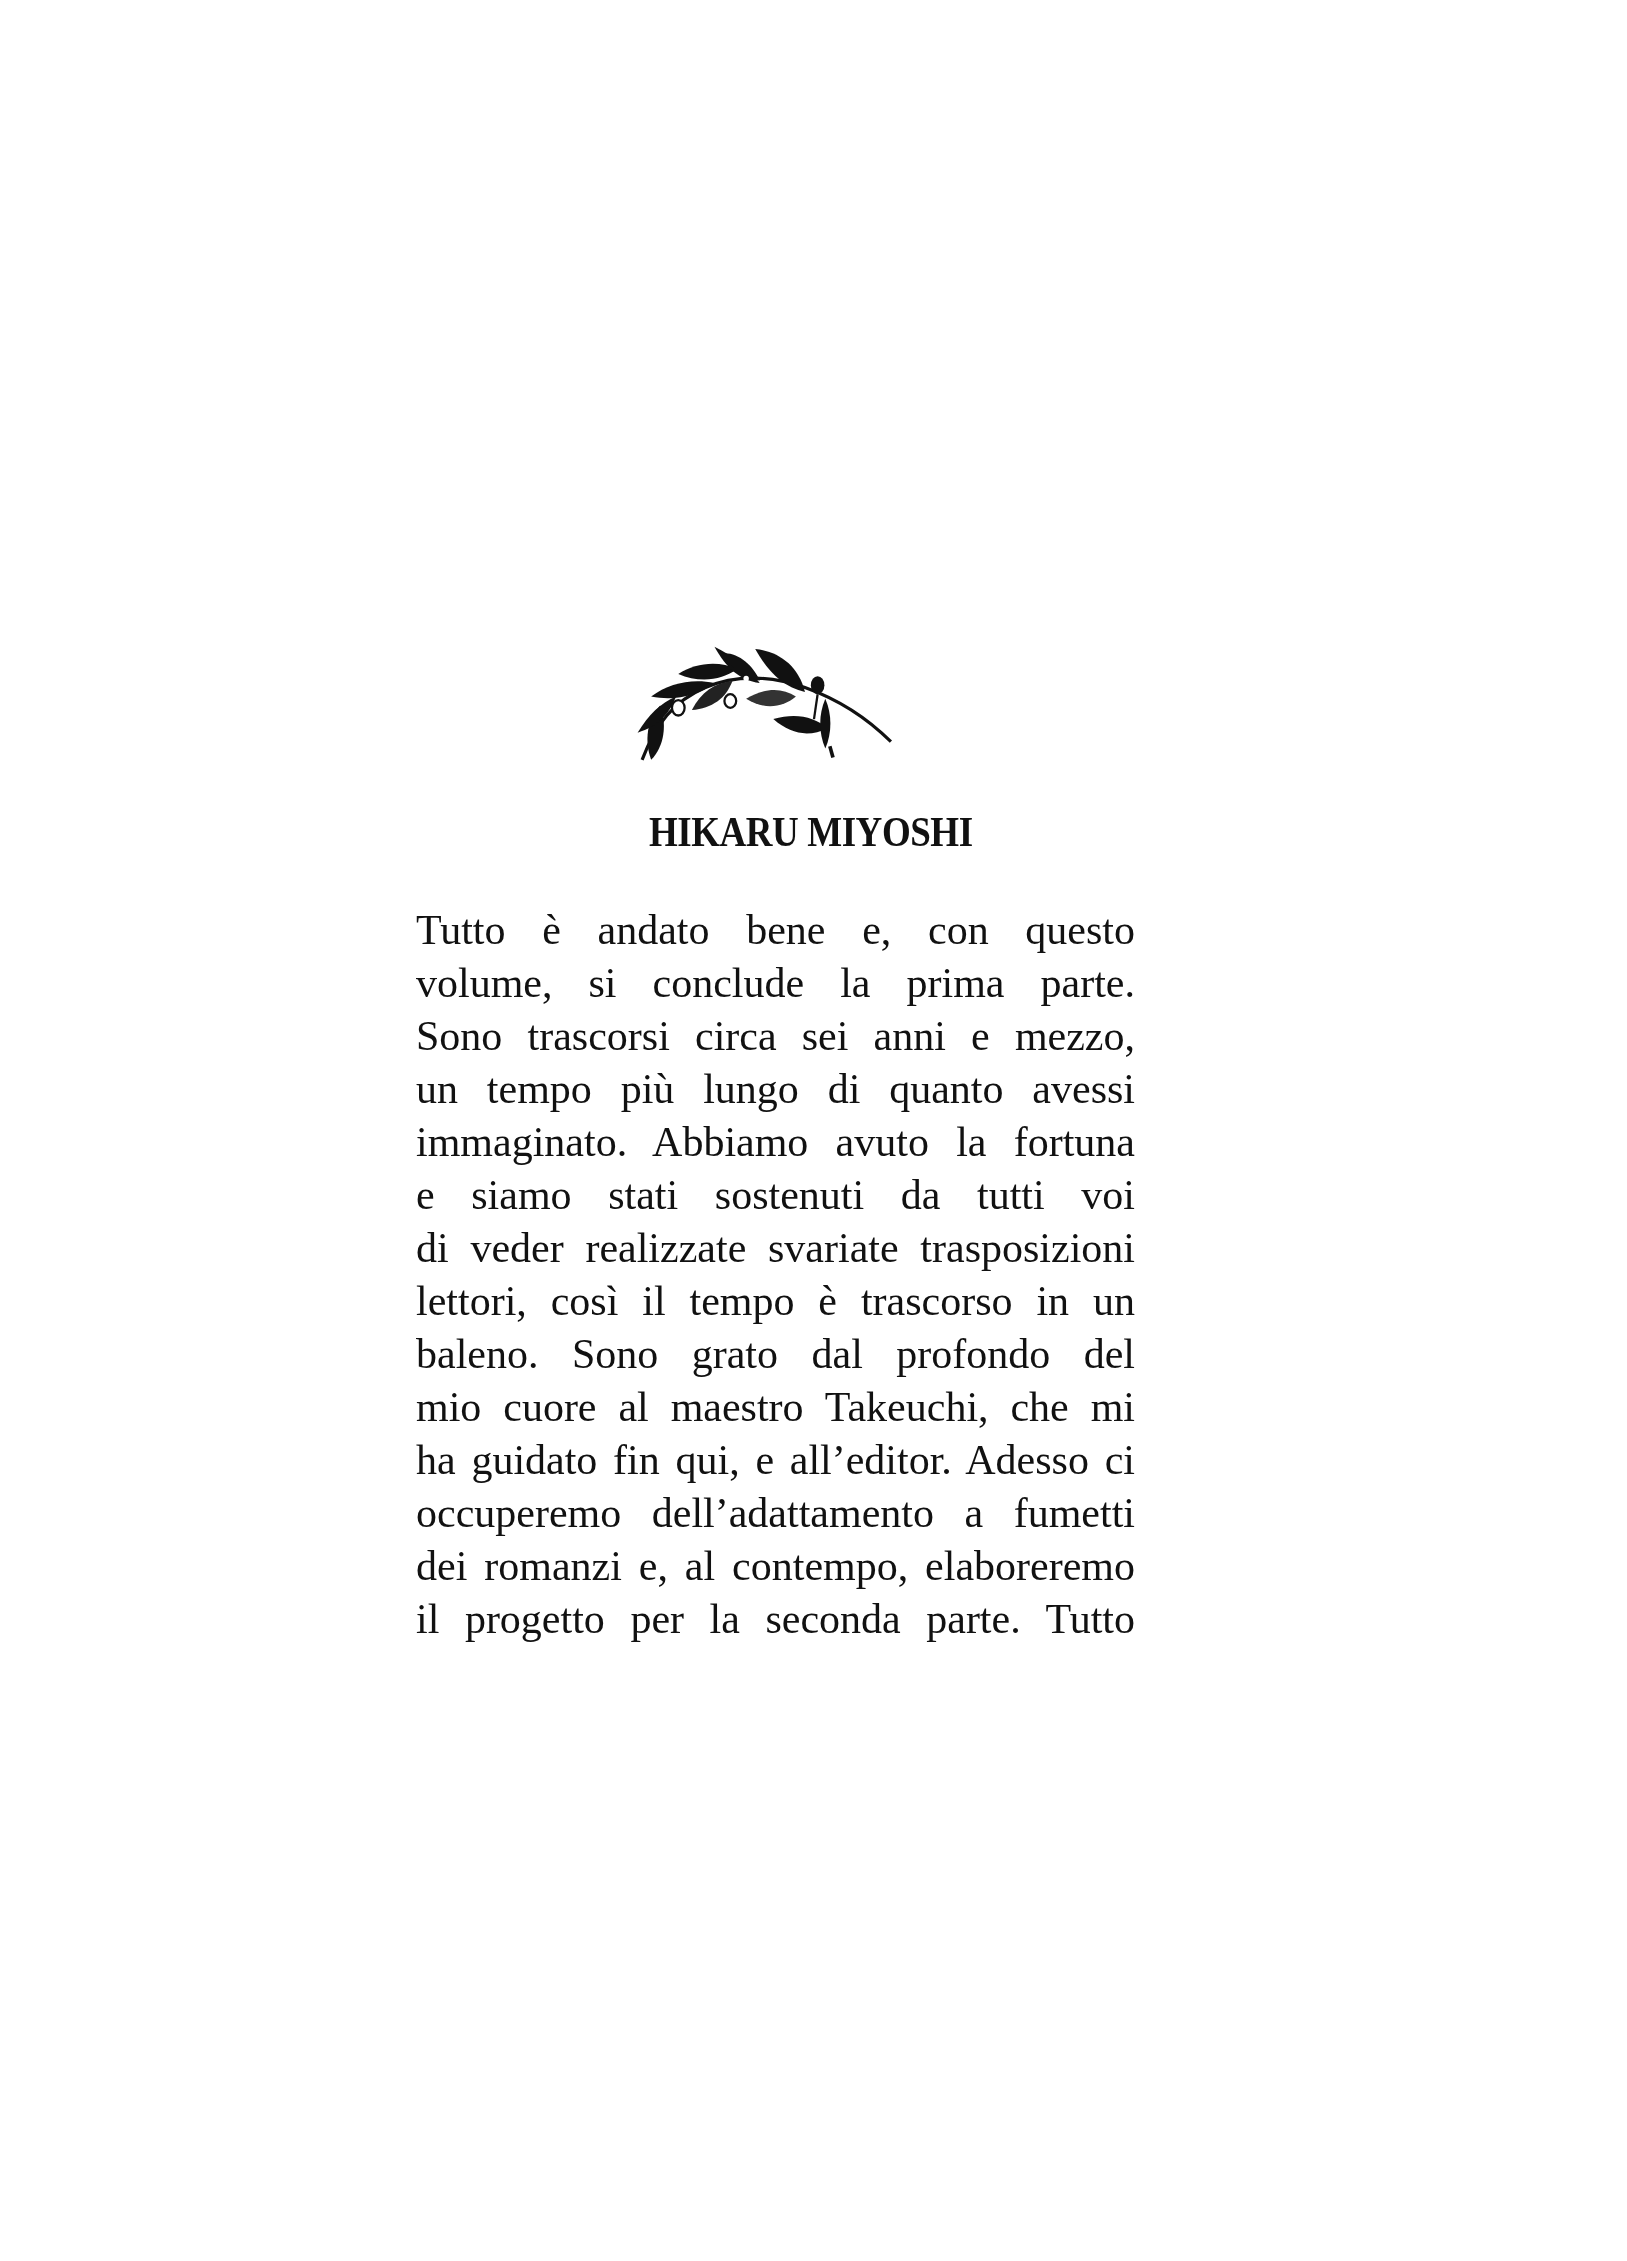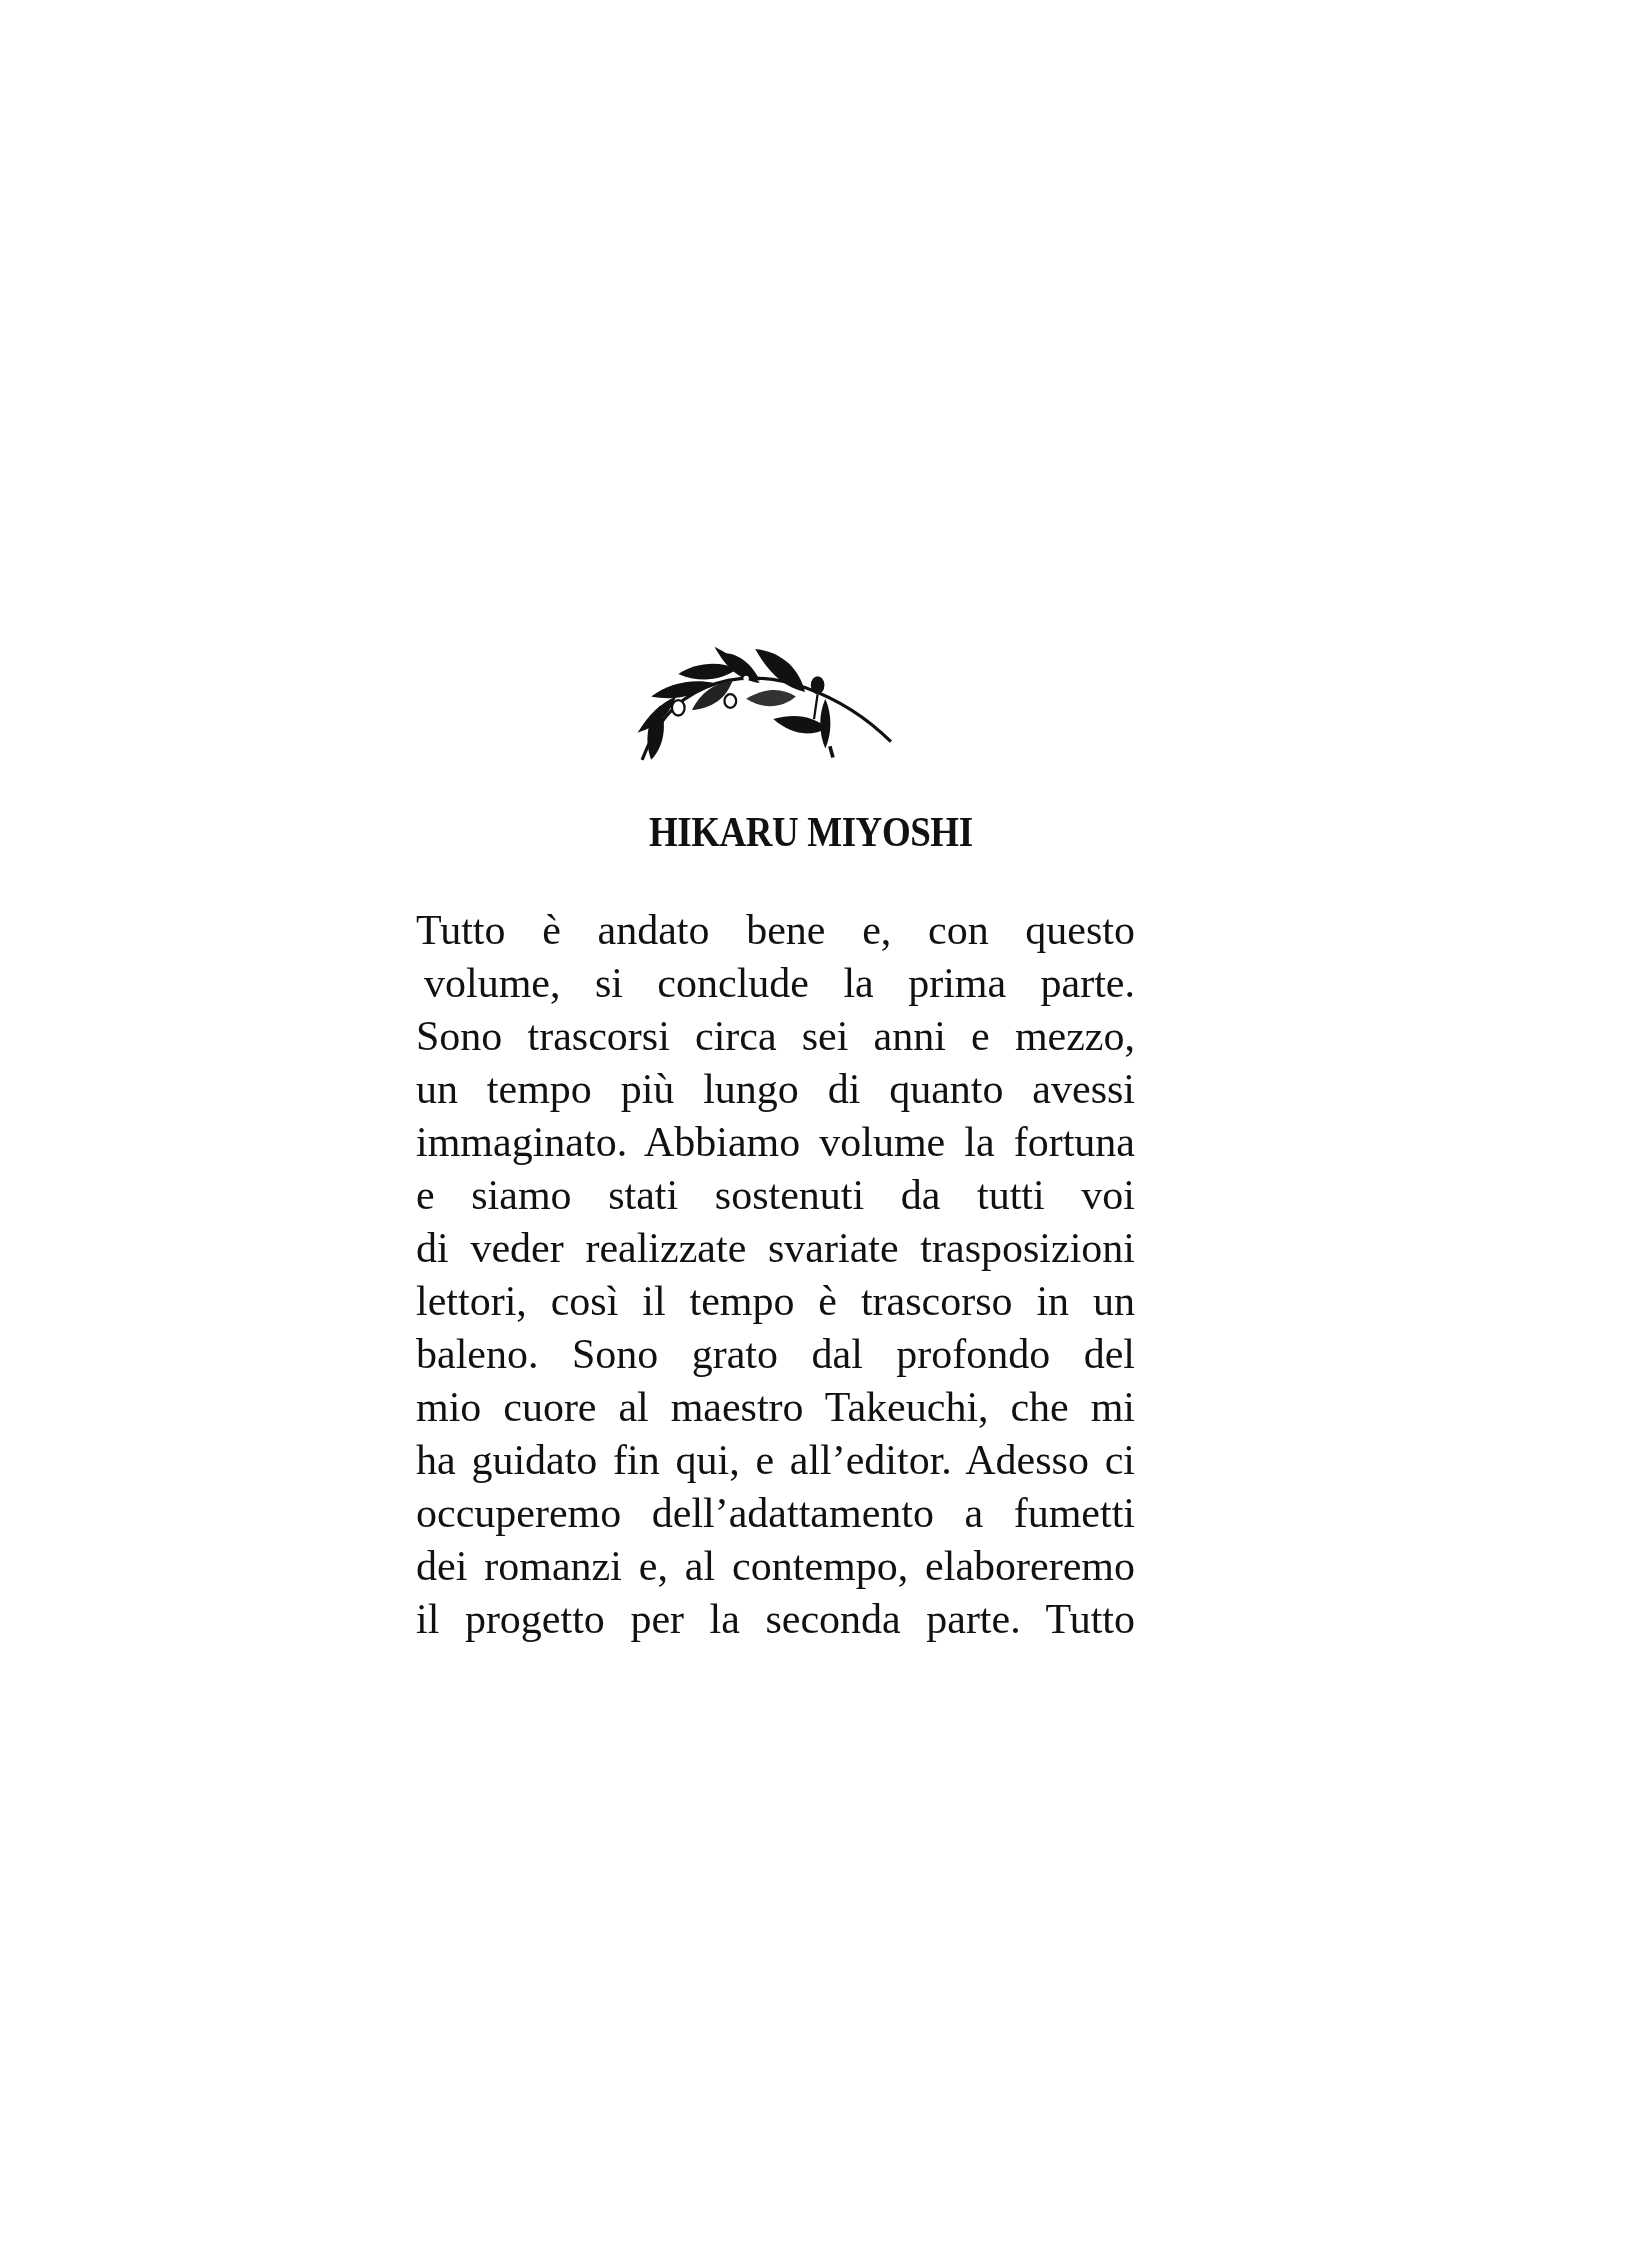--- a/index.html
+++ b/index.html
@@ -97,24 +97,24 @@
     <ellipse cx="235" cy="170" rx="13" ry="15" fill="#fff" stroke="#111" stroke-width="5"></ellipse>
     <ellipse cx="428" cy="135" rx="15" ry="20" fill="#111"></ellipse>
     <path d="M428 155 L 420 210" stroke="#111" stroke-width="5"></path>
     <circle cx="270" cy="120" r="6" fill="#fff"></circle>
   </svg>
 
   <div class="title">HIKARU MIYOSHI</div>
 
   <div class="body-text">
     <span class="line" style="white-space: normal; overflow: hidden;">Tutto è andato bene e, con questo</span>
-    <span class="line" style="white-space: normal; overflow: hidden; margin-left: 8px;">volume, si conclude la prima parte.</span>
+    <span class="line" style="white-space: normal; overflow: hidden;">volume, si conclude la prima parte.</span>
     <span class="line" style="white-space: normal; overflow: hidden;">Sono trascorsi circa sei anni e mezzo,</span>
     <span class="line" style="white-space: normal; overflow: hidden;">un tempo più lungo di quanto avessi</span>
-    <span class="line" style="white-space: normal; overflow: hidden;">immaginato. Abbiamo volume la fortuna</span>
+    <span class="line" style="white-space: normal; overflow: hidden;">immaginato. Abbiamo avuto la fortuna</span>
     <span class="line" style="white-space: normal; overflow: hidden;">e siamo stati sostenuti da tutti voi</span>
     <span class="line" style="white-space: normal; overflow: hidden;">di veder realizzate svariate trasposizioni</span>
     <span class="line" style="white-space: normal; overflow: hidden;">lettori, così il tempo è trascorso in un</span>
     <span class="line" style="white-space: normal; overflow: hidden;">baleno. Sono grato dal profondo del</span>
     <span class="line" style="white-space: normal; overflow: hidden;">mio cuore al maestro Takeuchi, che mi</span>
     <span class="line" style="white-space: normal; overflow: hidden;">ha guidato fin qui, e all’editor. Adesso ci</span>
     <span class="line" style="white-space: normal; overflow: hidden;">occuperemo dell’adattamento a fumetti</span>
     <span class="line" style="white-space: normal; overflow: hidden;">dei romanzi e, al contempo, elaboreremo</span>
     <span class="line" style="white-space: normal; overflow: hidden;">il progetto per la seconda parte. Tutto</span>
   </div>

